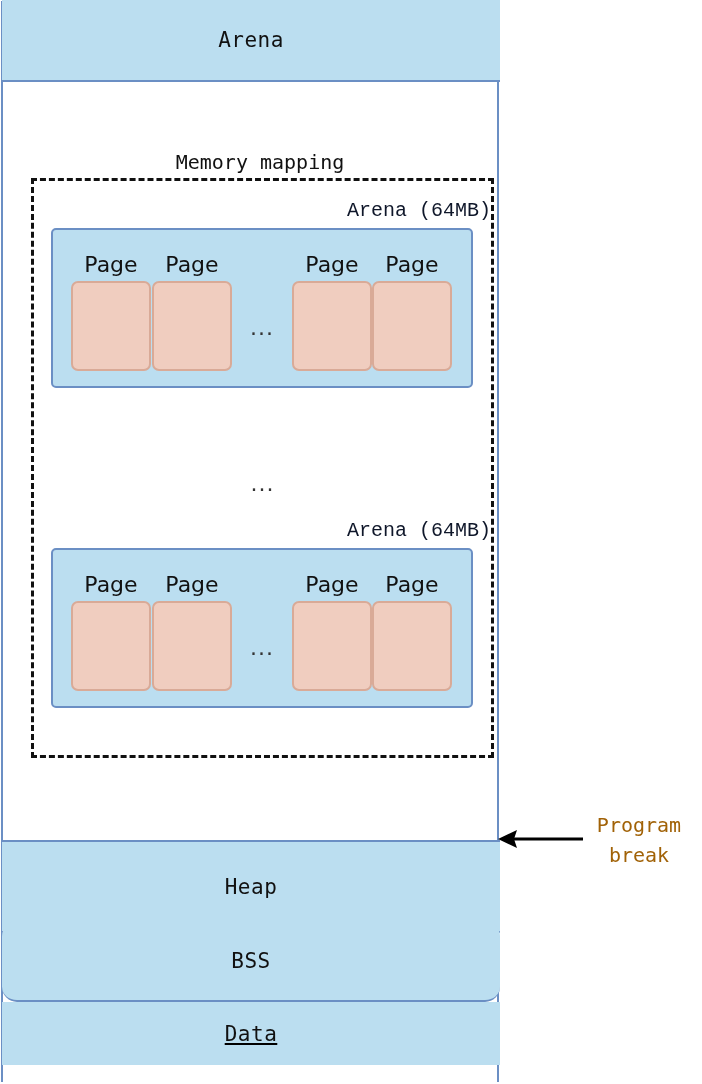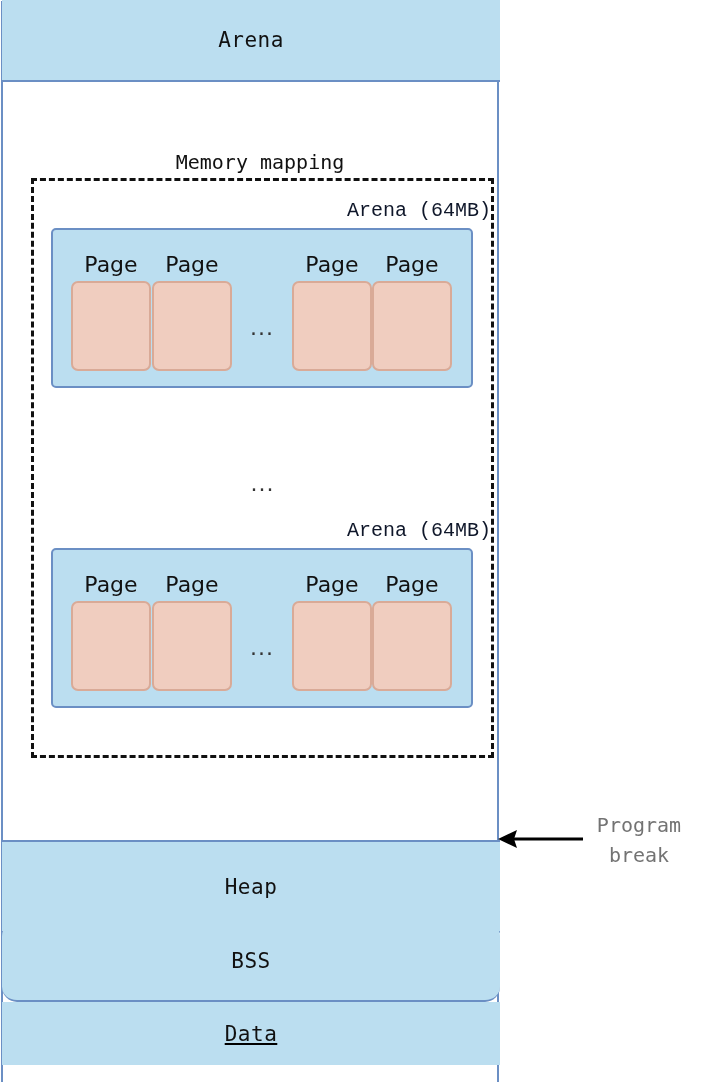--- a/index.html
+++ b/index.html
@@ -173,21 +173,21 @@
   }
   #program-break-text {
     position: absolute;
     left: 84px;
     top: 4px;
     width: 120px;
     text-align: center;
     font-family: "DejaVu Sans Mono", "Liberation Mono", monospace;
     font-size: 20px;
     line-height: 30px;
-    color: #737373;
+    color: #a16207;
     white-space: pre-line;
   }
 </style>
 </head>
 <body>
 
 <div id="memory-column">
 
   <div class="seg" id="seg-stack">
     <span class="seg-label">Arena</span>

